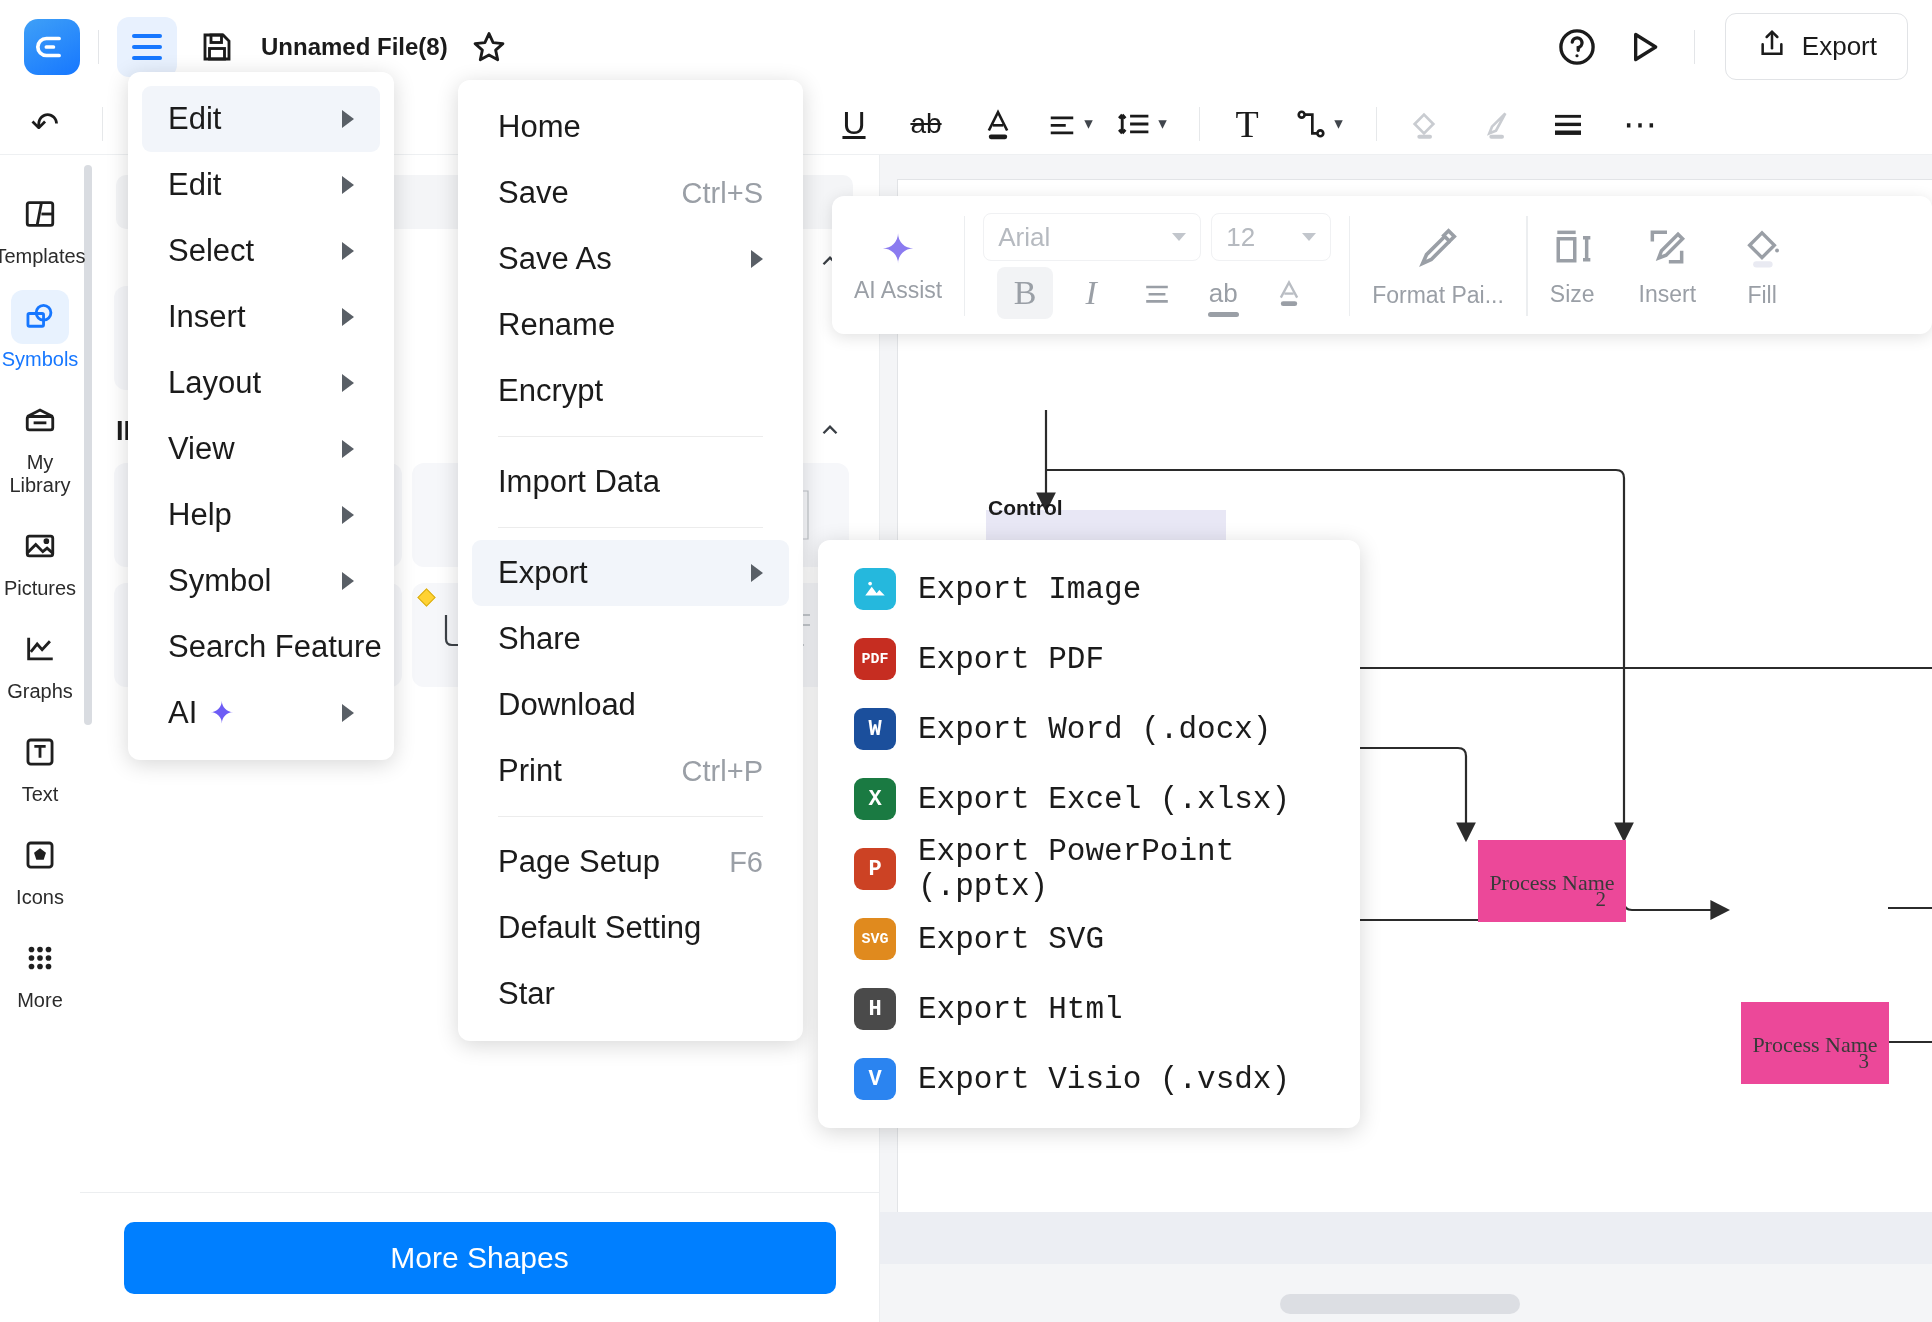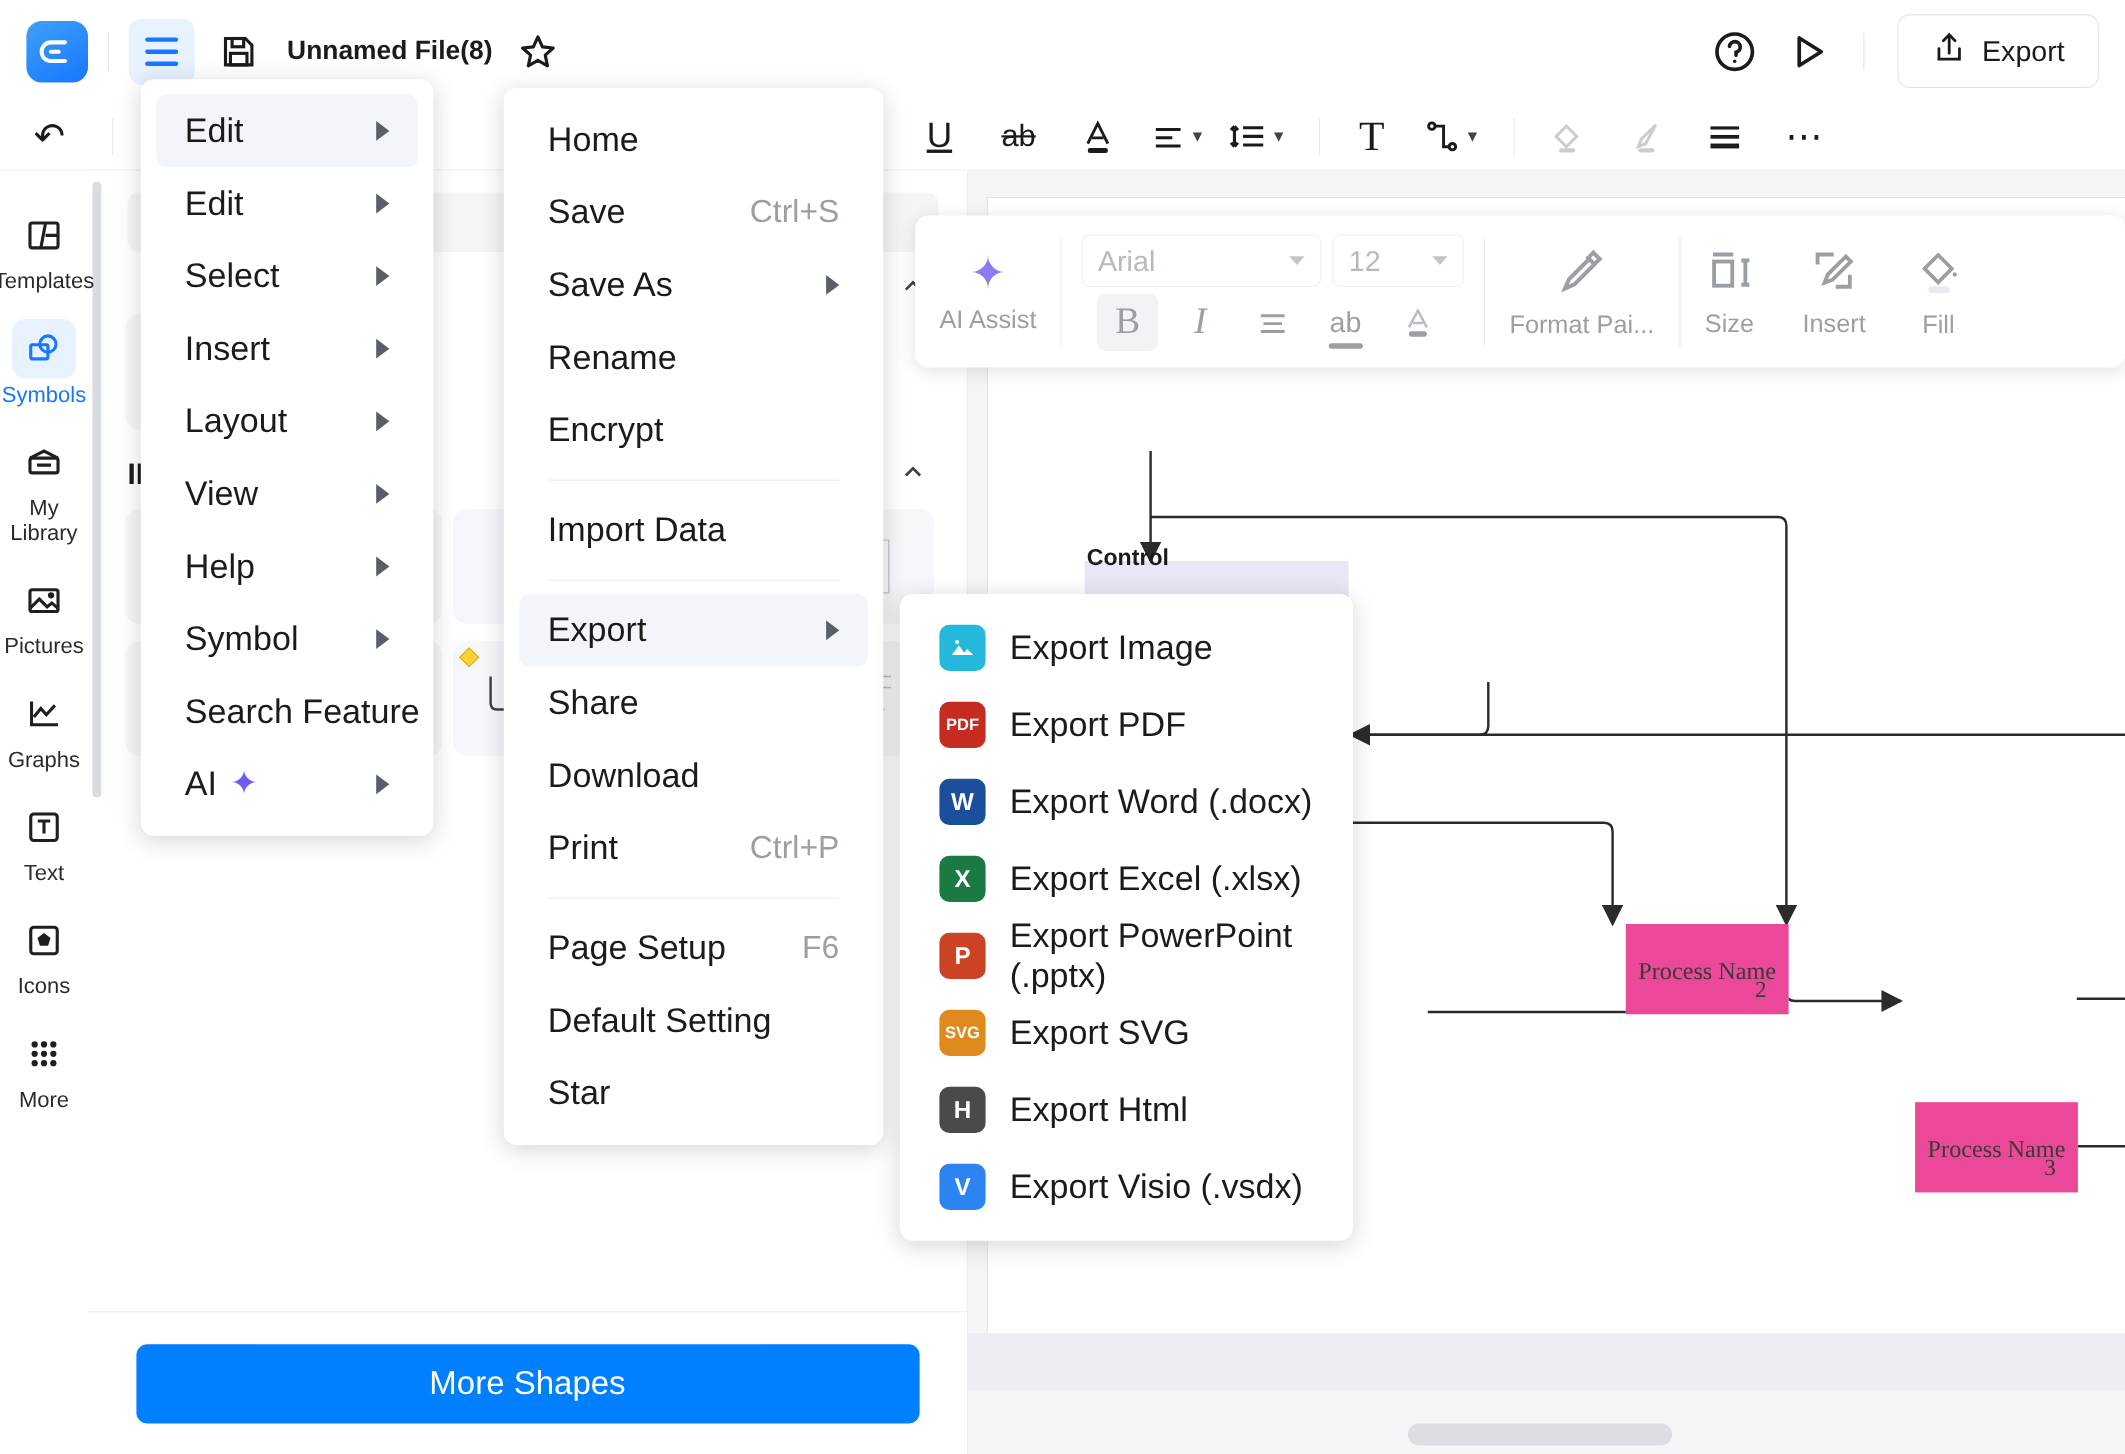--- a/index.html
+++ b/index.html
@@ -199,21 +199,21 @@
   .menu-item .spacer { flex: 1 1 auto; min-width: 24px; }
   .menu-item .kbd { color: #9a9fa6; font-size: 29px; }
   .menu-item .arrow {
     width: 0; height: 0; border-top: 9px solid transparent;
     border-bottom: 9px solid transparent; border-left: 12px solid #595f66;
   }
   .menu-sep { height: 1px; background: #ececec; margin: 12px 40px; }
 
   #menu-main { top: 72px; left: 128px; width: 266px; }
   #menu-file { top: 80px; left: 458px; width: 345px; }
-  #menu-export { top: 540px; left: 818px; width: 412px; }
+  #menu-export { top: 540px; left: 818px; width: 542px; font-family: Liberation Mono, monospace; }
 
   .exp-item {
     display: flex; align-items: center; height: 70px; padding: 0 22px;
     font-size: 31px; color: #1b1b1b; cursor: pointer; gap: 22px;
     margin: 0 14px; border-radius: 9px;
   }
   .exp-ico {
     width: 42px; height: 42px; border-radius: 9px; flex: none;
     display: flex; align-items: center; justify-content: center;
     color: #fff; font-weight: bold; font-size: 22px;

